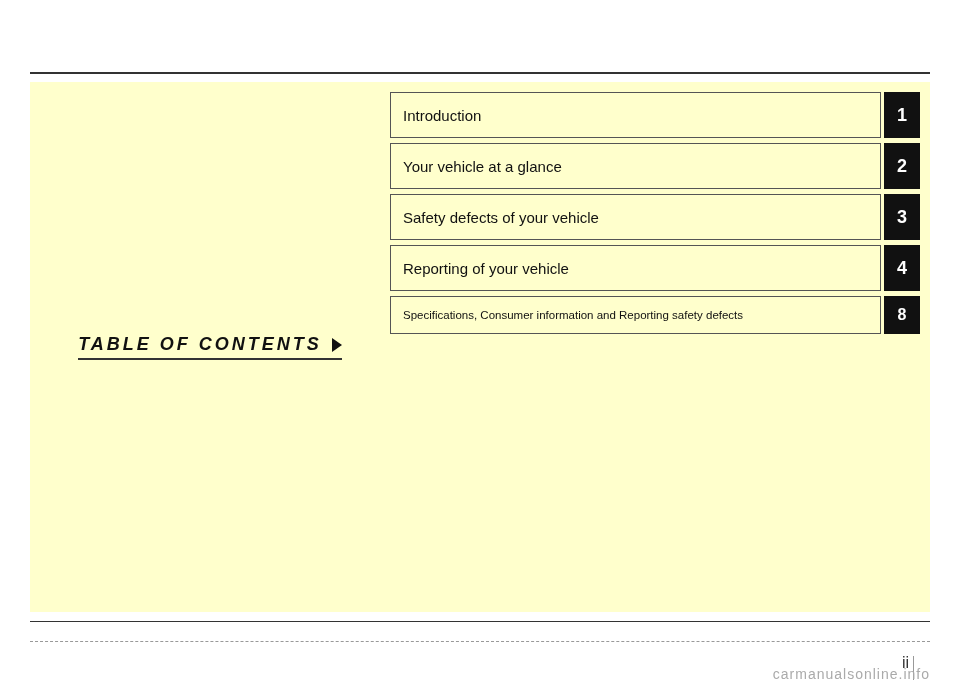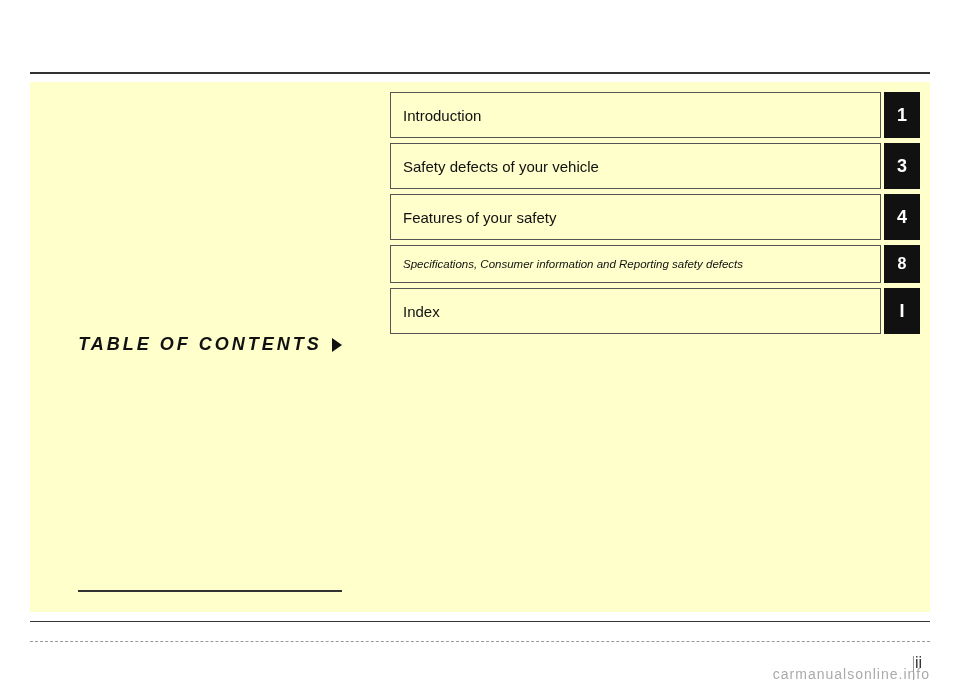--- a/index.html
+++ b/index.html
@@ -59,20 +59,21 @@
       background: #ffffcc;
       display: flex;
       flex-direction: row;
     }
 
     
     .left-panel {
       width: 360px;
       flex-shrink: 0;
       display: flex;
+      align-items: center;
       justify-content: center;
       padding: 20px;
     }
 
     .table-of-contents-title {
       font-size: 18px;
       font-weight: bold;
       font-style: italic;
       letter-spacing: 3px;
       color: #111;
@@ -120,21 +121,20 @@
       border: 1.5px solid #555;
       display: flex;
       align-items: center;
       padding: 0 12px;
       font-size: 15px;
       color: #111;
     }
 
     .toc-row.small-row .toc-entry {
       font-size: 11.5px;
-      font-style: italic;
     }
 
     .toc-number {
       width: 36px;
       background: #111;
       color: #fff;
       display: flex;
       align-items: center;
       justify-content: center;
       font-size: 18px;
@@ -144,21 +144,21 @@
     }
 
     .toc-row.small-row .toc-number {
       font-size: 16px;
     }
 
     
     .page-number {
       position: absolute;
       bottom: 18px;
-      right: 38px;
+      right: 51px;
       font-size: 16px;
       color: #333;
     }
 
     
     .watermark {
       position: absolute;
       bottom: 8px;
       right: 30px;
       font-size: 14px;
@@ -196,59 +196,59 @@
 
       <div class="toc-row">
         <div class="toc-entry">
           <span>Introduction</span>
         </div>
         <div class="toc-number">
           <span>1</span>
         </div>
       </div>
 
+      <div class="toc-row">
+        <div class="toc-entry">
+          <span>Your vehicle at a glance</span>
+        </div>
+        <div class="toc-number">
+          <span>2</span>
+        </div>
+      </div>
 
       <div class="toc-row">
         <div class="toc-entry">
           <span>Safety defects of your vehicle</span>
         </div>
         <div class="toc-number">
           <span>3</span>
         </div>
       </div>
 
       <div class="toc-row">
         <div class="toc-entry">
-          <span>Features of your safety</span>
+          <span>Reporting of your vehicle</span>
         </div>
         <div class="toc-number">
           <span>4</span>
         </div>
       </div>
 
 
 
 
       <div class="toc-row small-row">
         <div class="toc-entry">
           <span>Specifications, Consumer information and Reporting safety defects</span>
         </div>
         <div class="toc-number">
           <span>8</span>
         </div>
       </div>
 
-      <div class="toc-row">
-        <div class="toc-entry">
-          <span>Index</span>
-        </div>
-        <div class="toc-number">
-          <span>I</span>
-        </div>
-      </div>
 
     </div>
   </div>
 
   <div class="bottom-rule-solid"></div>
 
   <div class="bottom-rule-dashed"></div>
 
   <div class="page-number-line"></div>
 

